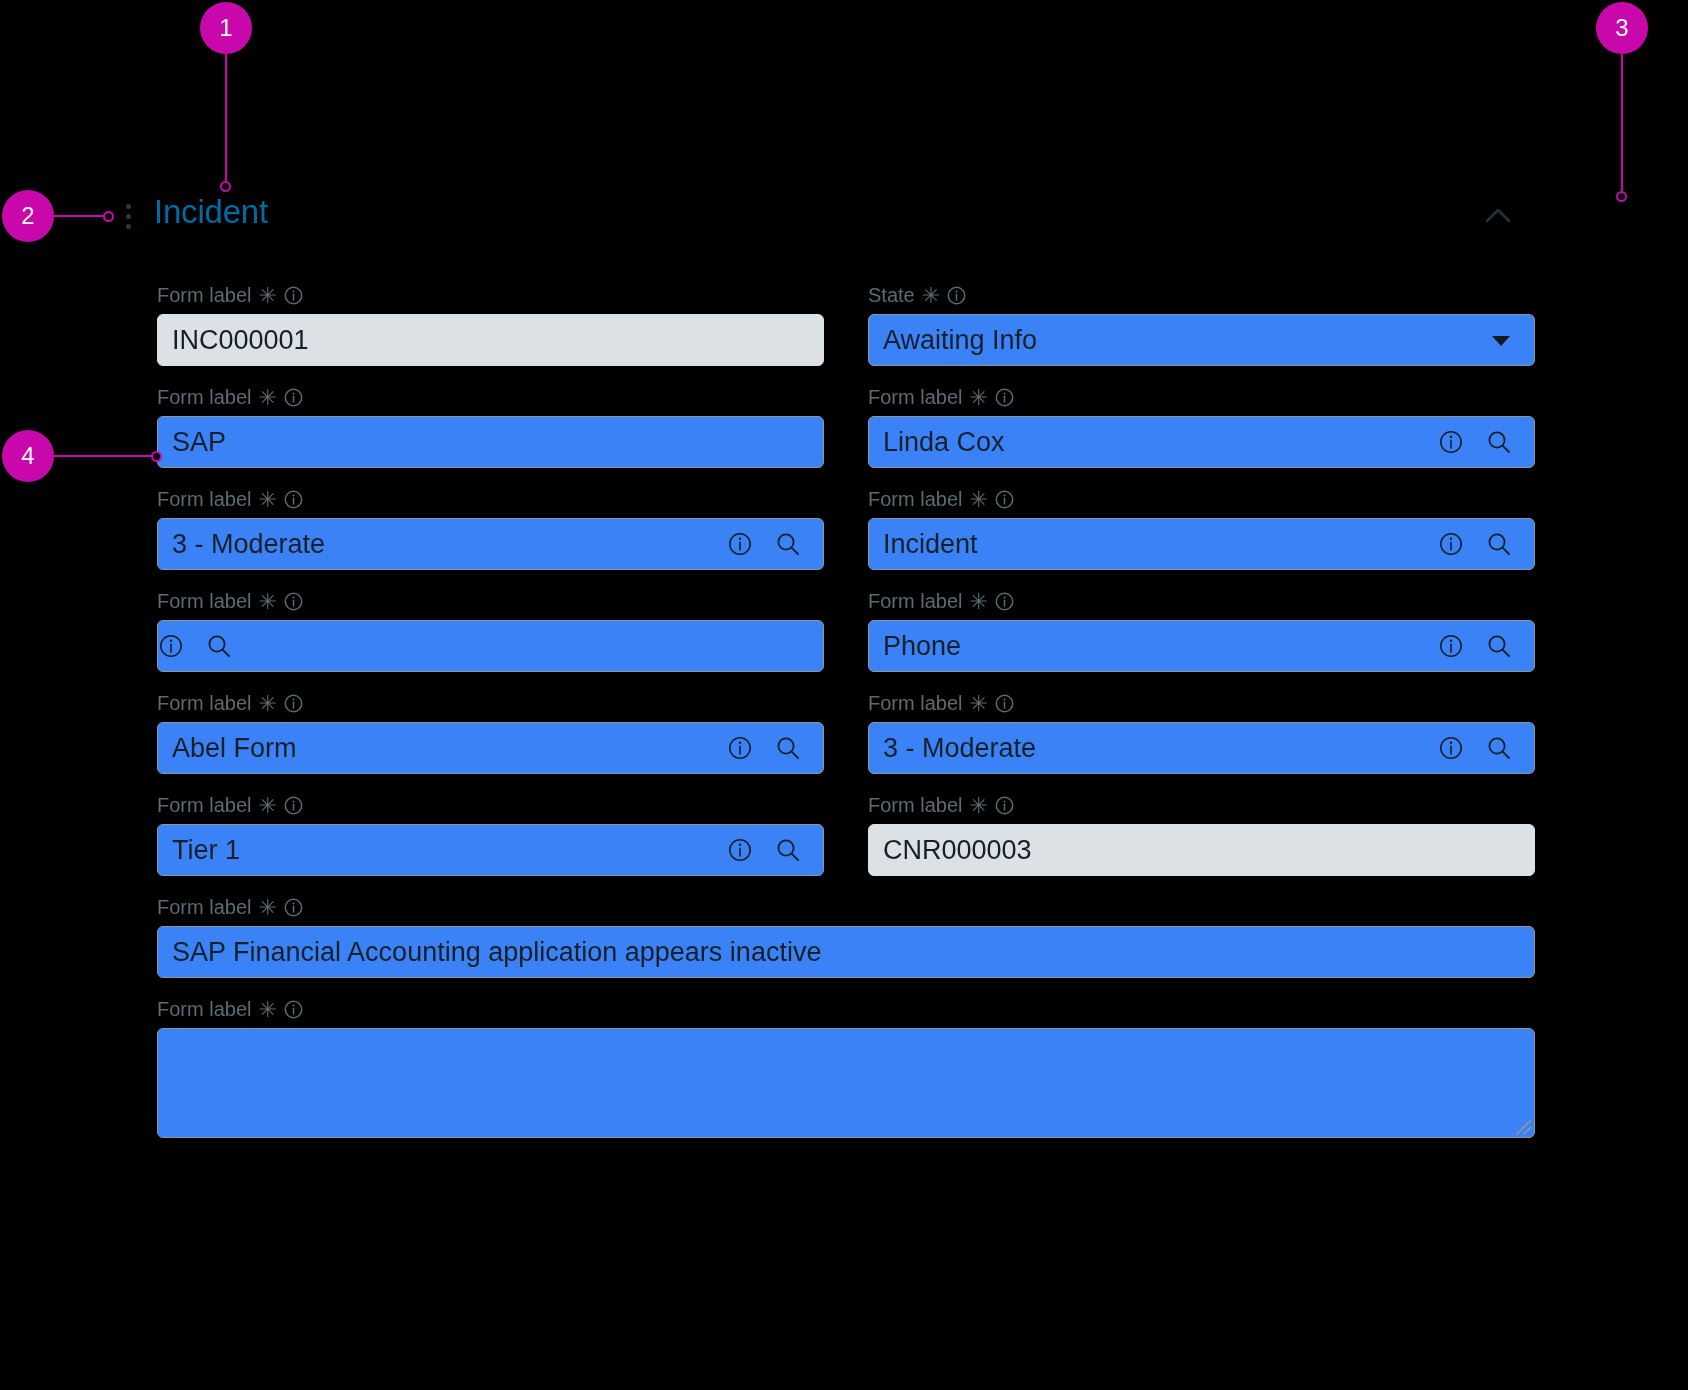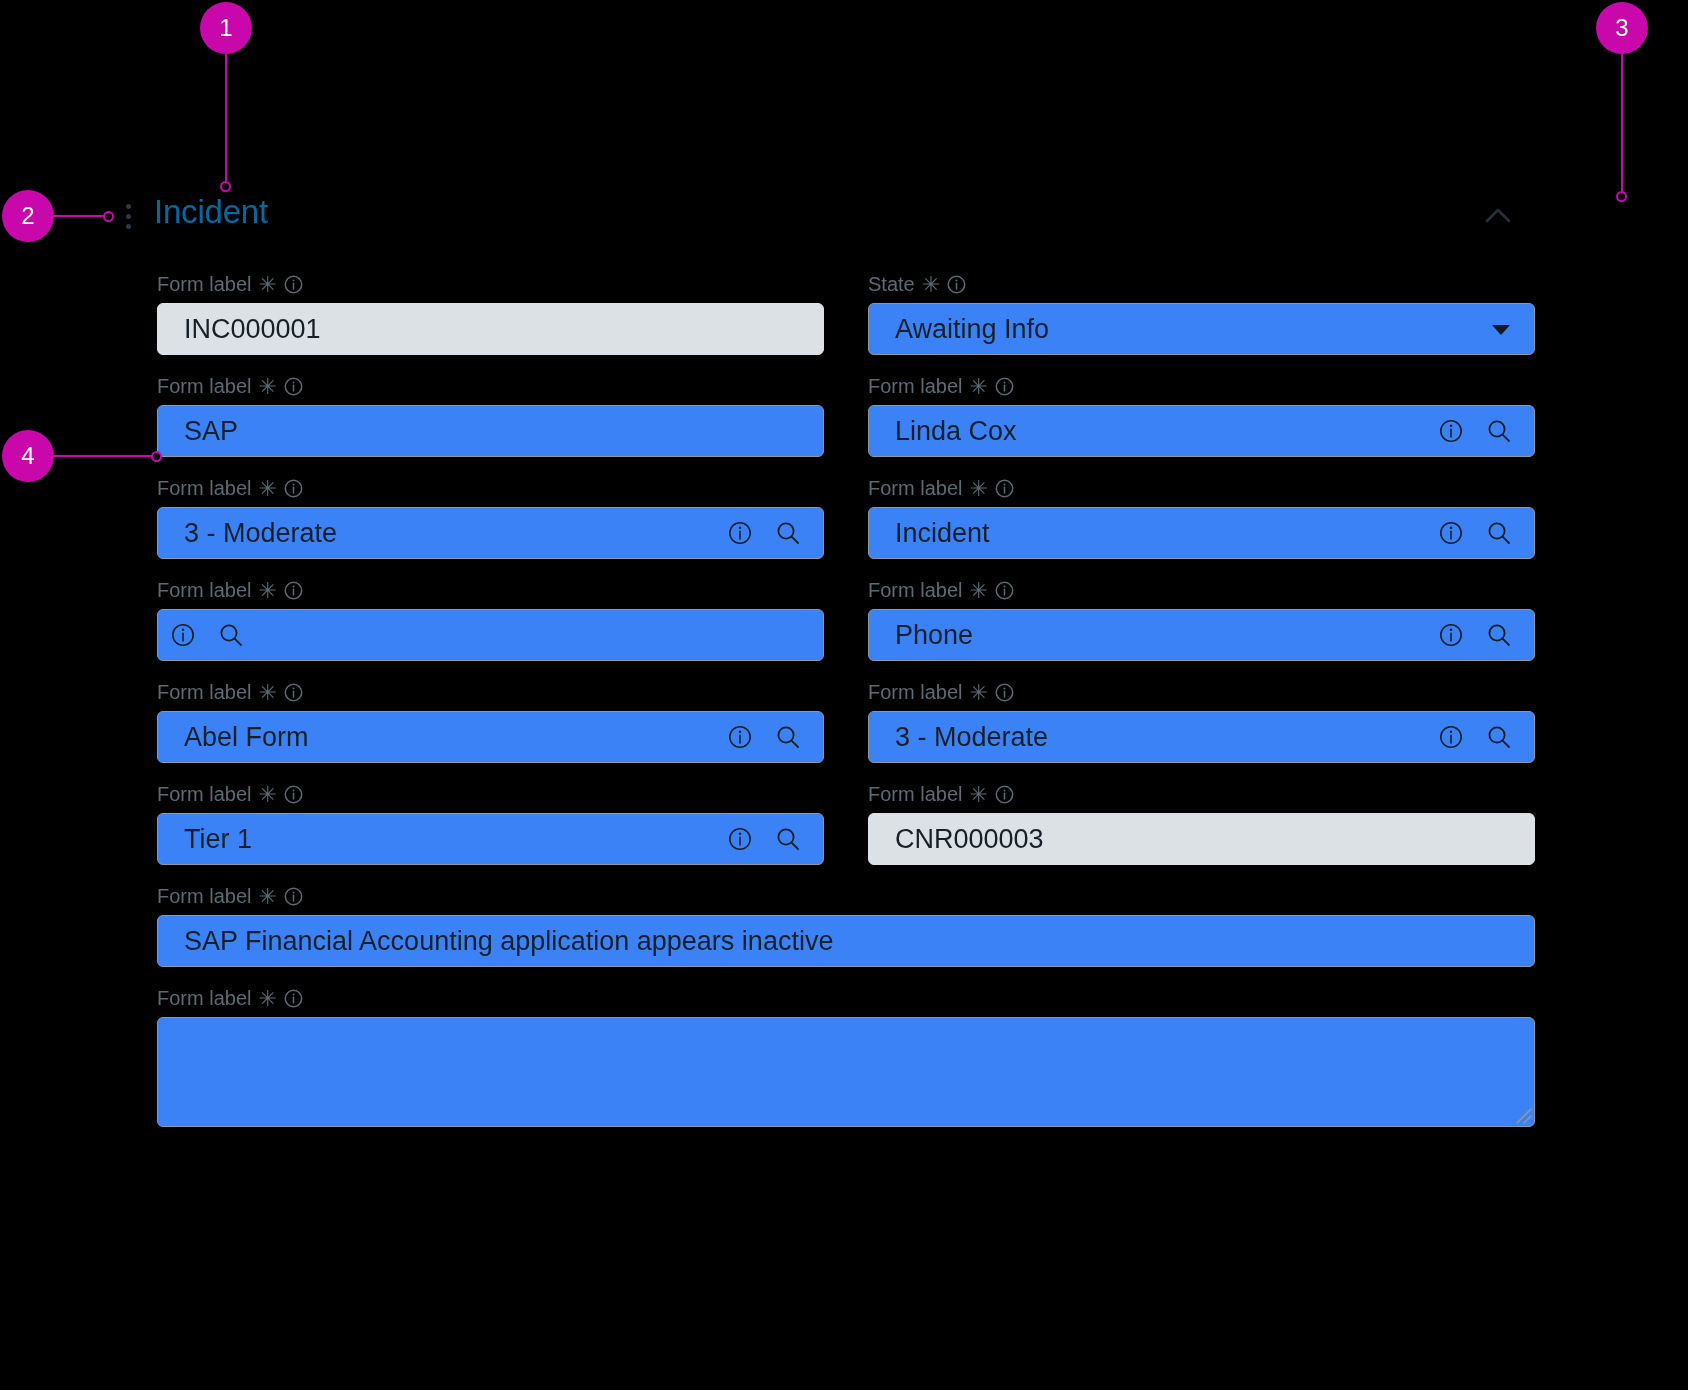--- a/index.html
+++ b/index.html
@@ -96,21 +96,21 @@
     right: 64px;
     top: 8px;
     width: 36px;
     height: 30px;
   }
 
   
   .form-area {
     position: absolute;
     left: 157px;
-    top: 269px;
+    top: 280px;
     width: 1378px;
   }
   .grid {
     display: grid;
     grid-template-columns: 667px 667px;
     column-gap: 44px;
     row-gap: 0px;
   }
   .field {
     margin-bottom: 16px;
@@ -144,21 +144,20 @@
     height: 19px;
   }
 
   .control {
     position: relative;
     height: 52px;
     border-radius: 6px;
     box-sizing: border-box;
     display: flex;
     align-items: center;
-    padding-left: 12px;
   }
   .control.editable {
     background: #3b82f6;
     border: 1.5px solid #8a99a0;
     box-shadow: 0 1px 0 rgba(0,0,0,0.18);
   }
   .control.readonly {
     background: #dbe1e5;
     border: 1.5px solid #dbe1e5;
   }

